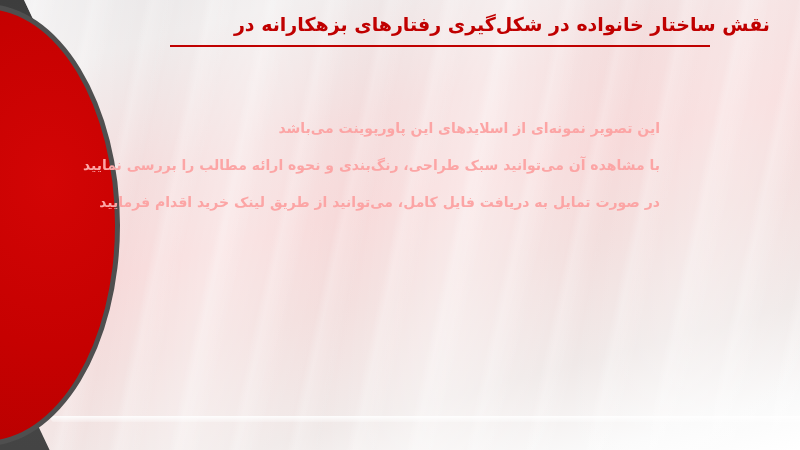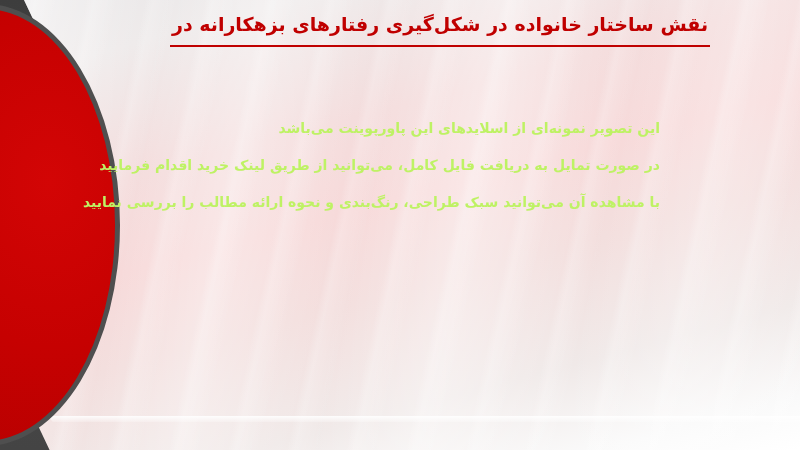--- a/index.html
+++ b/index.html
@@ -94,21 +94,21 @@
     border: 5px solid #4f4f4f;
     box-sizing: border-box;
   }
 
   
   .title-block {
     position: absolute;
     left: 110px;
     top: 10px;
     width: 660px;
-    text-align: center;
+    text-align: right;
     direction: rtl;
   }
   .title-text {
     margin: 0;
     font-family: "DejaVu Sans", sans-serif;
     font-size: 19px;
     font-weight: bold;
     line-height: 1.55;
     color: #c00000;
     letter-spacing: 0;
@@ -128,21 +128,21 @@
     width: 540px;
     direction: rtl;
     text-align: right;
   }
   .body-line {
     margin: 0 0 16px 0;
     font-family: "DejaVu Sans", sans-serif;
     font-size: 14px;
     font-weight: bold;
     line-height: 1.5;
-    color: #bef264;
+    color: #fca5a5;
     white-space: nowrap;
   }
   .body-line:last-child {
     margin-bottom: 0;
   }
 </style>
 </head>
 <body>
 
 <div class="slide">
@@ -158,17 +158,17 @@
   <div class="title-block">
     <div class="title-text">
       <span>نقش ساختار خانواده در شکل‌گیری رفتارهای بزهکارانه در</span>
       <br>
     </div>
     <div class="title-rule"></div>
   </div>
 
   <div class="body-block">
     <p class="body-line">این تصویر نمونه‌ای از اسلایدهای این پاورپوینت می‌باشد</p>
+    <p class="body-line">با مشاهده آن می‌توانید سبک طراحی، رنگ‌بندی و نحوه ارائه مطالب را بررسی نمایید</p>
     <p class="body-line">در صورت تمایل به دریافت فایل کامل، می‌توانید از طریق لینک خرید اقدام فرمایید</p>
-    <p class="body-line">با مشاهده آن می‌توانید سبک طراحی، رنگ‌بندی و نحوه ارائه مطالب را بررسی نمایید</p>
   </div>
 
 </div>
 
 </body></html>

